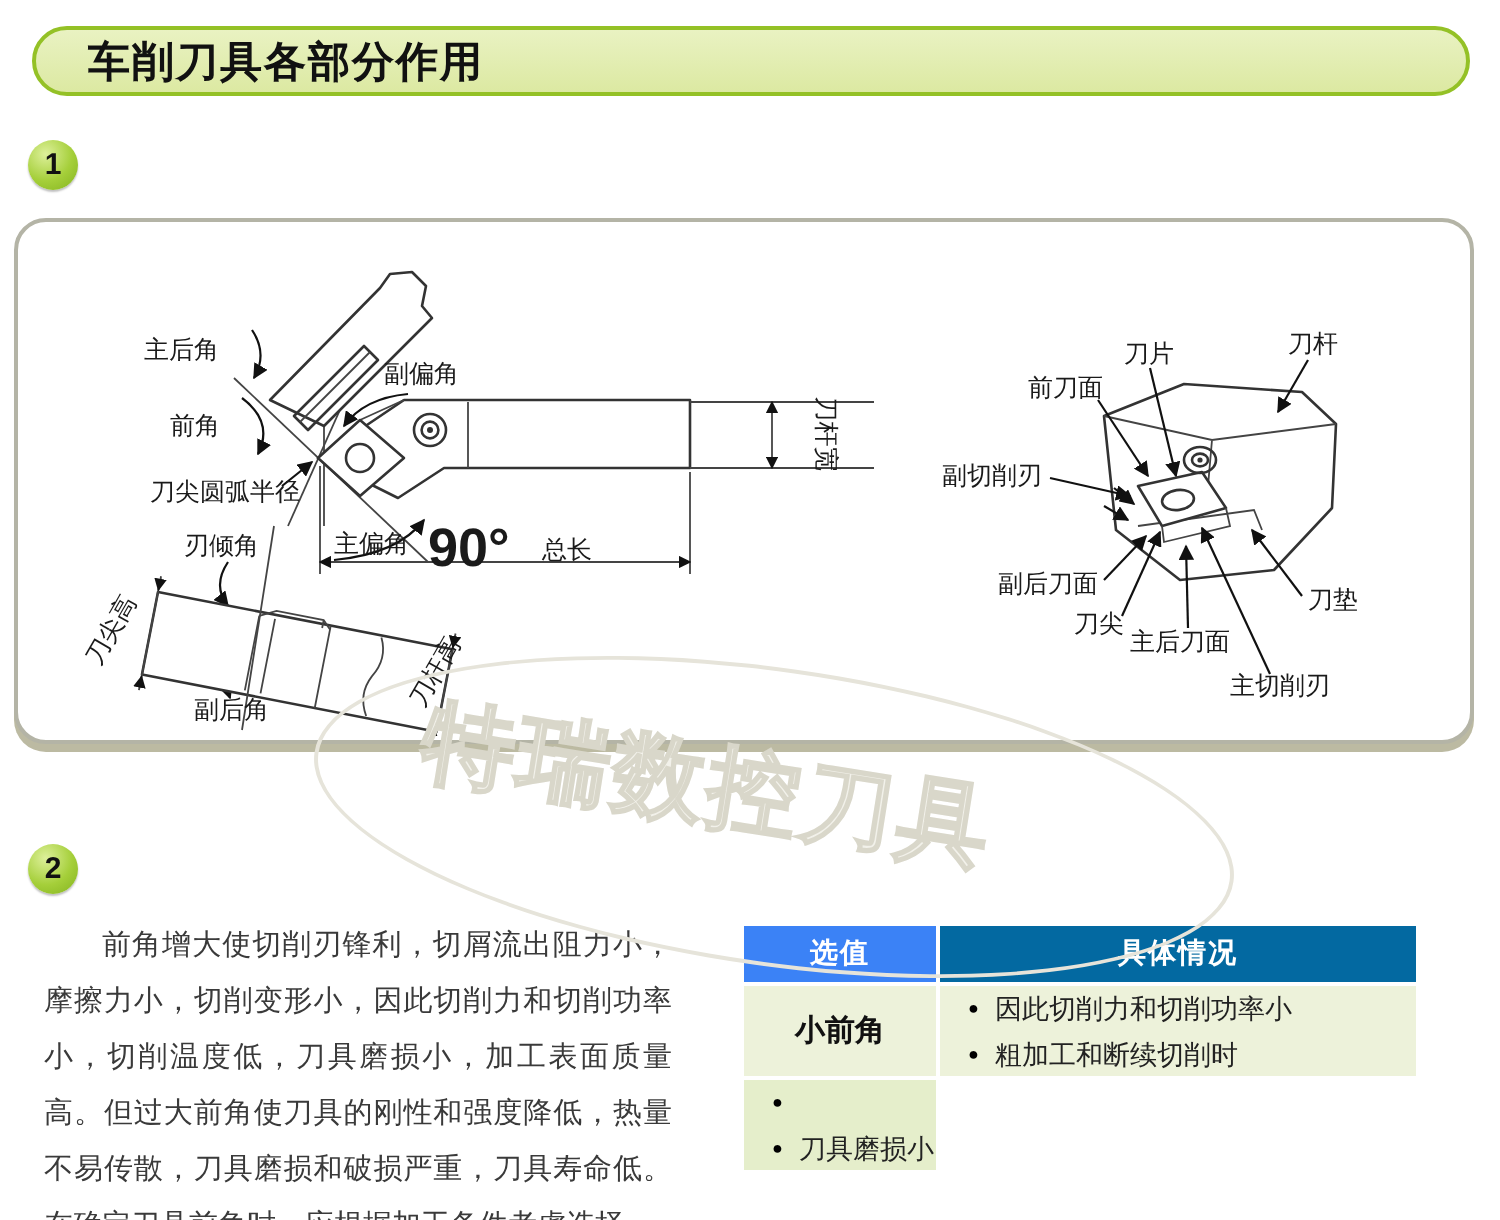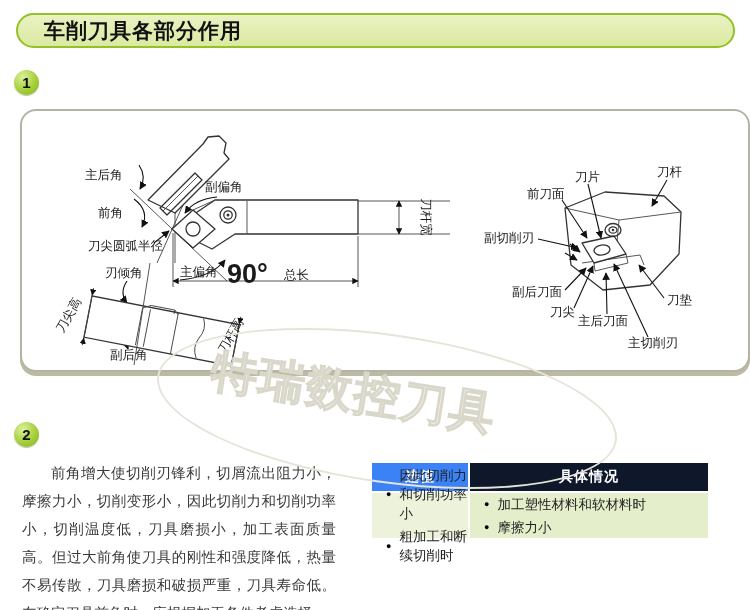--- a/index.html
+++ b/index.html
@@ -17,21 +17,21 @@
   .sec1{left:14px;top:70px;}
   .sec2{left:14px;top:422px;}
   .badge{width:25px;height:25px;border-radius:50%;
          background:radial-gradient(circle at 35% 28%,#ddf09a,#a5cf3a 55%,#83b31e);
          display:flex;align-items:center;justify-content:center;
          font-size:15px;font-weight:bold;color:#111;box-shadow:0 1px 1px rgba(0,0,0,.25);}
   .sec-title{font-size:18px;font-weight:bold;color:#111;letter-spacing:1px;}
   .sec2 .sec-title{font-size:20px;}
 
   
-  .diagram-box{position:absolute;left:20px;top:109px;width:730px;height:263px;box-sizing:border-box;
+  .diagram-box{position:absolute;left:7px;top:109px;width:730px;height:263px;box-sizing:border-box;
                background:#fff;border:2px solid #b4b4a6;border-radius:16px;
                box-shadow:0 4px 0 #bcbaa2;z-index:2;}
   .diagram-box svg{display:block;margin-top:2px;}
   .dl{font-family:"Liberation Sans","DejaVu Sans",sans-serif;font-size:12.5px;fill:#1a1a1a;}
   .big{font-size:27px;font-weight:600;}
   .draw{stroke:#333;stroke-width:1.3;fill:none;stroke-linejoin:round;}
   .drawf{stroke:#333;stroke-width:1.3;fill:#fff;stroke-linejoin:round;}
   .thin{stroke:#444;stroke-width:0.9;fill:none;}
   .lead{stroke:#111;stroke-width:1.1;fill:none;}
 
@@ -46,21 +46,21 @@
   
   .para{position:absolute;left:22px;top:459px;width:314px;font-size:14.5px;line-height:28px;
         color:#3a3a3a;text-align:justify;text-indent:2em;z-index:2;}
 
   
   .tbl{position:absolute;left:372px;top:463px;width:336px;display:grid;
        grid-template-columns:96px 1fr;gap:2px;z-index:2;}
   .th{height:28px;display:flex;align-items:center;justify-content:center;
       color:#fff;font-size:14px;font-weight:bold;letter-spacing:1px;}
   .th1{background:#3b82f6;}
-  .th2{background:#0f172a;}
+  .th2{background:#0369a1;}
   .cell-name{display:flex;align-items:center;justify-content:center;
              font-size:15px;font-weight:bold;color:#111;}
   .cell-items{display:flex;flex-direction:column;justify-content:center;gap:4px;padding-left:14px;}
   .r1{background:#edf2da;height:45px;}
   .r2{background:#e5eecb;height:45px;}
   .item{font-size:13.5px;color:#222;line-height:19px;display:flex;align-items:center;}
   .dot{font-size:9px;margin-right:8px;color:#000;}
 </style>
 </head>
 <body>
@@ -184,36 +184,36 @@
   <div class="sec-head sec2">
     <span class="badge">2</span>
   </div>
 
   <div class="para">前角增大使切削刃锋利，切屑流出阻力小，摩擦力小，切削变形小，因此切削力和切削功率小，切削温度低，刀具磨损小，加工表面质量高。但过大前角使刀具的刚性和强度降低，热量不易传散，刀具磨损和破损严重，刀具寿命低。在确定刀具前角时，应根据加工条件考虑选择。</div>
 
   <div class="tbl">
     <div class="th th1">选值</div>
     <div class="th th2">具体情况</div>
 
+    <div class="cell-name r1">小前角</div>
     <div class="cell-items r1">
       <div class="item">
         <span class="dot">●</span>
         <span>因此切削力和切削功率小</span>
       </div>
       <div class="item">
         <span class="dot">●</span>
         <span>粗加工和断续切削时</span>
       </div>
     </div>
 
     <div class="cell-items r2">
       <div class="item">
         <span class="dot">●</span>
-        <span>加工塑性材料和软材料时</span>
-      </div>
-      <div class="item">
-        <span class="dot">●</span>
-        <span>摩擦力小</span>
+      </div>
+      <div class="item">
+        <span class="dot">●</span>
+        <span>刀具磨损小</span>
       </div>
     </div>
   </div>
 
 </div>
 
 </body></html>

